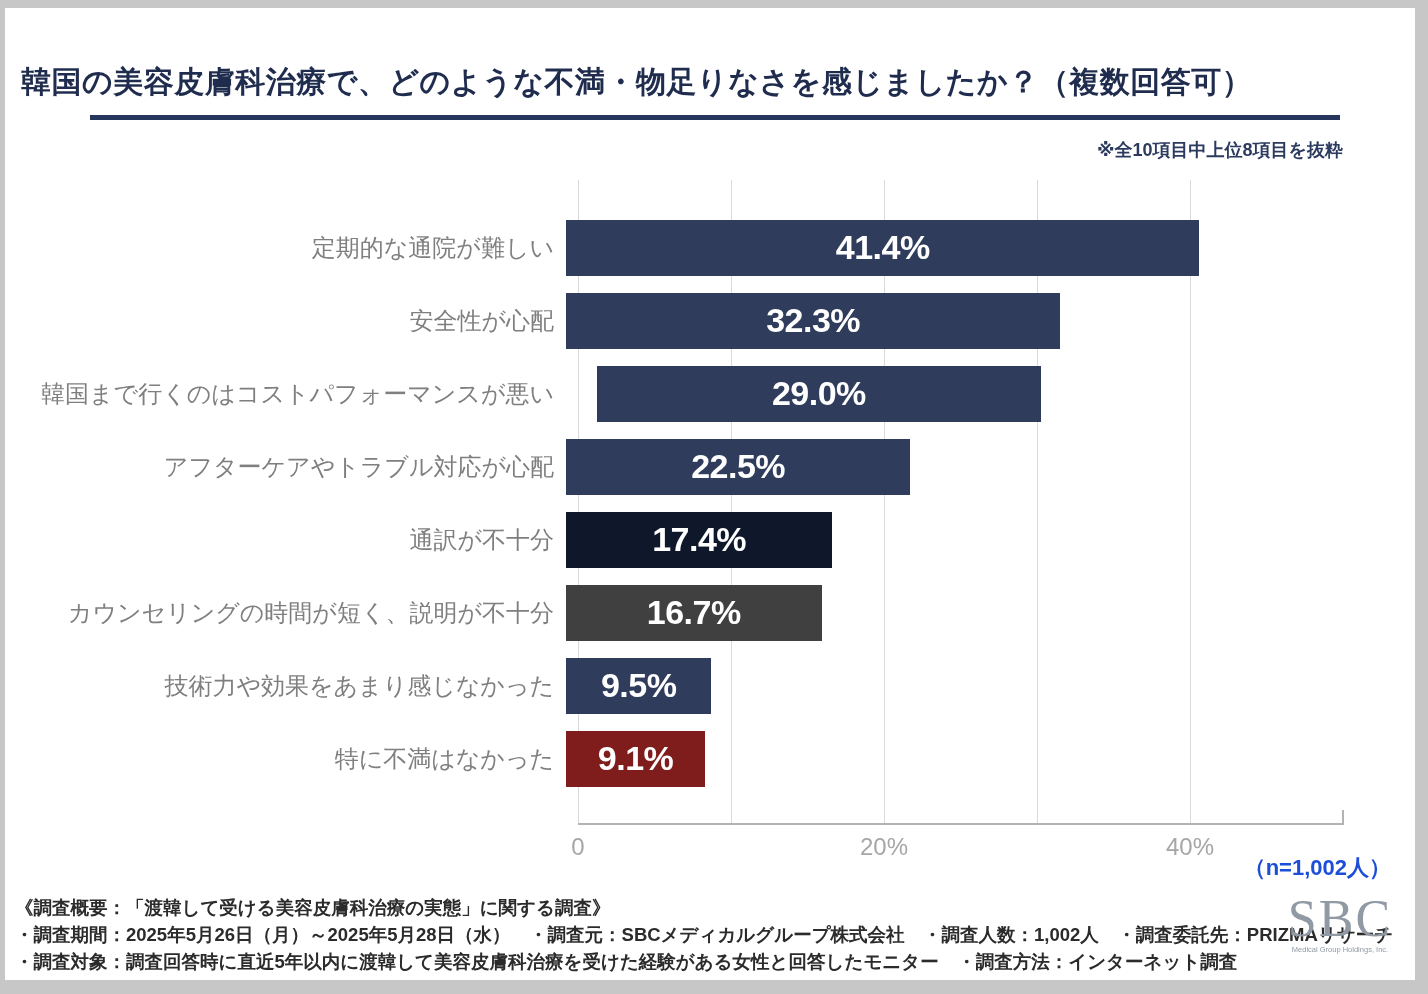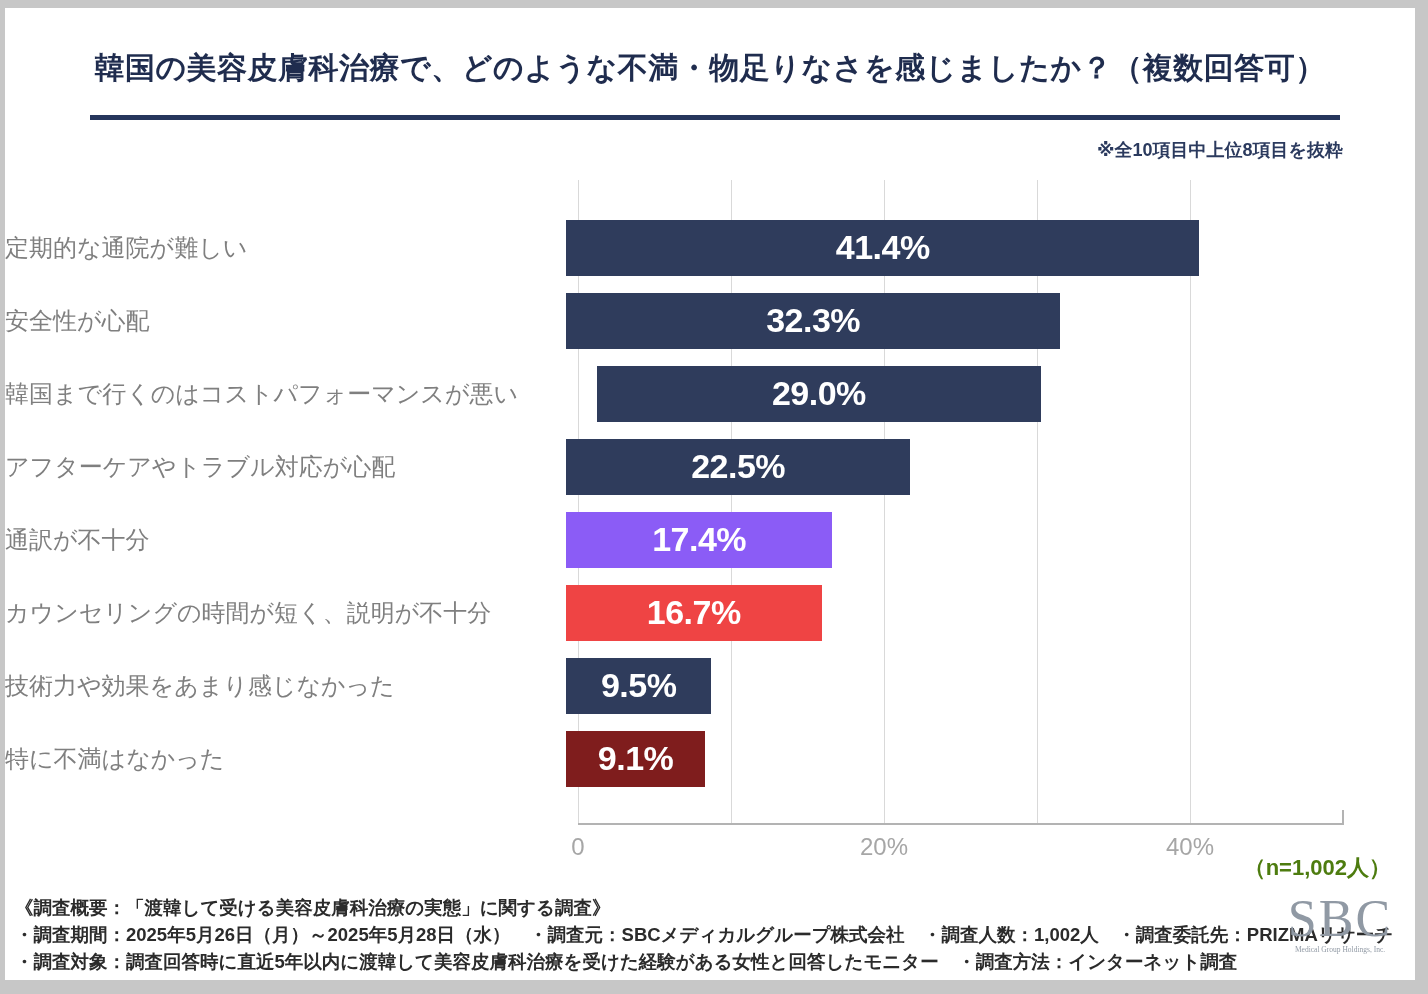--- a/index.html
+++ b/index.html
@@ -7,77 +7,77 @@
     width:1428px;height:994px;position:relative;
     background:#c7c7c7;
     font-family:"Liberation Sans","DejaVu Sans",sans-serif;
     overflow:hidden;
   }
   .page{
     position:absolute;left:5px;top:8px;width:1410px;height:972px;
     background:#ffffff;
   }
   .title{
-    position:absolute;top:38px;left:0;right:0;margin:2px;
-    text-align:center;font-size:30px;font-weight:700;color:#1f2c4e;
+    position:absolute;top:38px;left:0;right:0;margin:16px;
+    font-size:30px;font-weight:700;color:#1f2c4e;
     letter-spacing:0.5px;white-space:nowrap;
   }
   .divider{
     position:absolute;top:107px;left:85px;width:1250px;height:5px;
     background:#26365c;
   }
   .note{
     position:absolute;top:130px;right:72px;
     font-size:18px;font-weight:700;color:#2b3a5e;text-align:center;
   }
   .chart{position:absolute;left:0;top:172px;width:1345px;height:643px;}
   .gridlines{position:absolute;left:573px;top:0;width:765px;height:643px;}
   .gridline{position:absolute;top:0;bottom:0;width:1px;background:#d9d9d9;}
   .rows{position:absolute;left:0;top:31px;right:0;}
   .row{height:73px;display:flex;align-items:center;}
   .row-label{
     width:561px;box-sizing:border-box;padding-right:12px;
-    text-align:left;font-size:24px;color:#7f7f7f;font-weight:500;
+    text-align:right;font-size:24px;color:#7f7f7f;font-weight:500;
     white-space:nowrap;
   }
   .bar-zone{width:765px;height:56px;position:relative;}
   .bar{
     height:56px;display:flex;align-items:center;justify-content:center;
     background:#2f3c5c;
   }
   .bar-value{
     color:#ffffff;font-size:34px;font-weight:700;letter-spacing:-0.5px;
     white-space:nowrap;
   }
   .axis-line{position:absolute;left:573px;top:643px;width:766px;height:2px;background:#b3b3b3;}
   .axis-end-tick{position:absolute;left:1337px;top:630px;width:2px;height:15px;background:#b3b3b3;}
   .ticks{position:absolute;left:573px;top:653px;width:765px;height:32px;}
   .tick{
     position:absolute;top:0;transform:translateX(-50%);
     font-size:24px;color:#a6a6a6;white-space:nowrap;
   }
   .n-label{
     position:absolute;top:845px;right:24px;
-    font-size:22px;font-weight:600;color:#4d7c0f;
+    font-size:22px;font-weight:600;color:#1d4ed8;
   }
   .footer{
     position:absolute;left:10px;top:886px;
     font-size:18.5px;font-weight:600;color:#2b2b2b;line-height:27px;
   }
   .footer-line{white-space:nowrap;}
   .logo{
     position:absolute;right:10px;top:882px;width:130px;
     text-align:center;color:#9099a4;
   }
   .logo-text{
     font-family:"Liberation Serif","DejaVu Serif",serif;
     font-size:52px;line-height:58px;letter-spacing:2px;font-weight:400;
   }
   .logo-sub{
-    font-family:Liberation Serif, serif;
+    font-family:Liberation Sans, sans-serif;
     font-size:7.5px;margin-top:-3px;white-space:nowrap;
   }
 </style>
 </head>
 <body>
 
 <div class="page">
 
   <h1 class="title">韓国の美容皮膚科治療で、どのような不満・物足りなさを感じましたか？（複数回答可）</h1>
 
@@ -122,29 +122,29 @@
           <div class="row-label">アフターケアやトラブル対応が心配</div>
           <div class="bar-zone">
             <div class="bar" style="width: 45%; background: rgb(47, 60, 92);">
               <span class="bar-value">22.5%</span>
             </div>
           </div>
         </div>
         <div class="row">
           <div class="row-label">通訳が不十分</div>
           <div class="bar-zone">
-            <div class="bar" style="width: 34.8%; background: #8b5cf6;">
+            <div class="bar" style="width: 34.8%; background: #0f172a;">
               <span class="bar-value">17.4%</span>
             </div>
           </div>
         </div>
         <div class="row">
           <div class="row-label">カウンセリングの時間が短く、説明が不十分</div>
           <div class="bar-zone">
-            <div class="bar" style="width: 33.4%; background: #ef4444; text-align: center;">
+            <div class="bar" style="width: 33.4%; background: #404040; text-align: center;">
               <span class="bar-value">16.7%</span>
             </div>
           </div>
         </div>
         <div class="row">
           <div class="row-label">技術力や効果をあまり感じなかった</div>
           <div class="bar-zone">
             <div class="bar" style="width: 19%; background: rgb(47, 60, 92);">
               <span class="bar-value">9.5%</span>
             </div>

